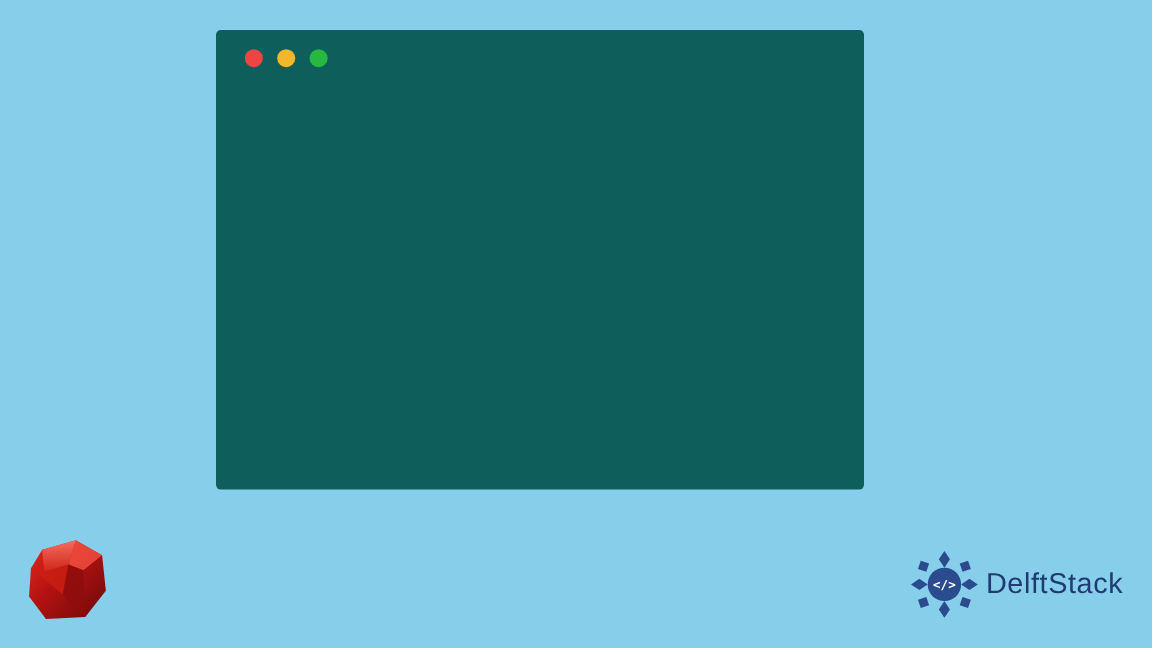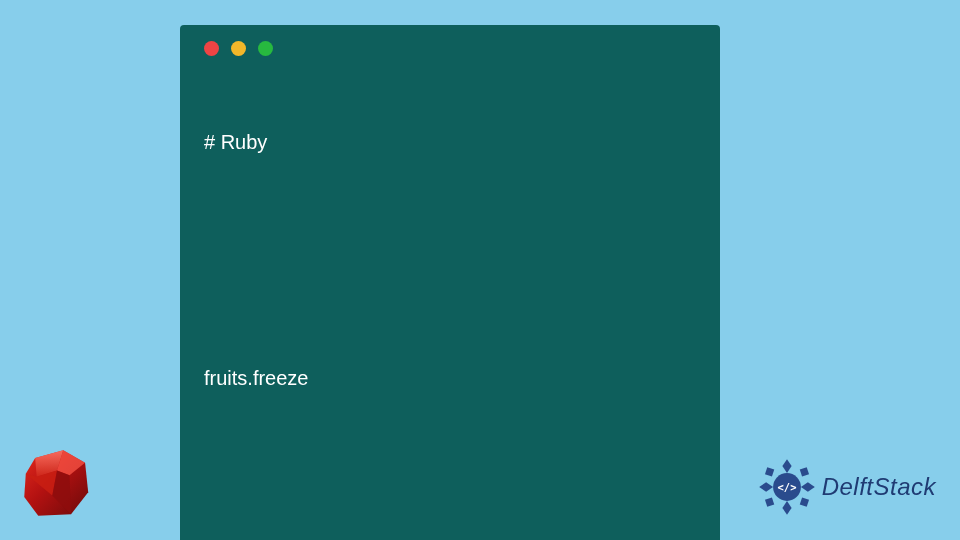--- a/index.html
+++ b/index.html
@@ -58,38 +58,35 @@
   }
   .delft-badge {
     width: 58px;
     height: 58px;
     position: relative;
   }
   .delft-text {
     font-size: 24px;
     font-weight: 500;
     color: #1f3b73;
-    font-style: italic;
     letter-spacing: 0.5px;
   }
 </style>
 </head>
 <body>
 
 <div class="code-window">
   <div class="titlebar">
     <div class="dot red"></div>
     <div class="dot yellow"></div>
     <div class="dot green"></div>
   </div>
   <div class="code">
-    <div class="code-line"># Ruby</div>
     <div class="code-line"></div>
     <div class="code-line"></div>
-    <div class="code-line">fruits.freeze</div>
     <div class="code-line"></div>
     
   </div>
 </div>
 
 <div class="ruby-logo">
   <svg viewBox="0 0 100 100" width="78" height="78">
     <defs>
       <linearGradient id="rg1" x1="0" y1="0" x2="1" y2="1">
         <stop offset="0%" stop-color="#e42b1e"></stop>

